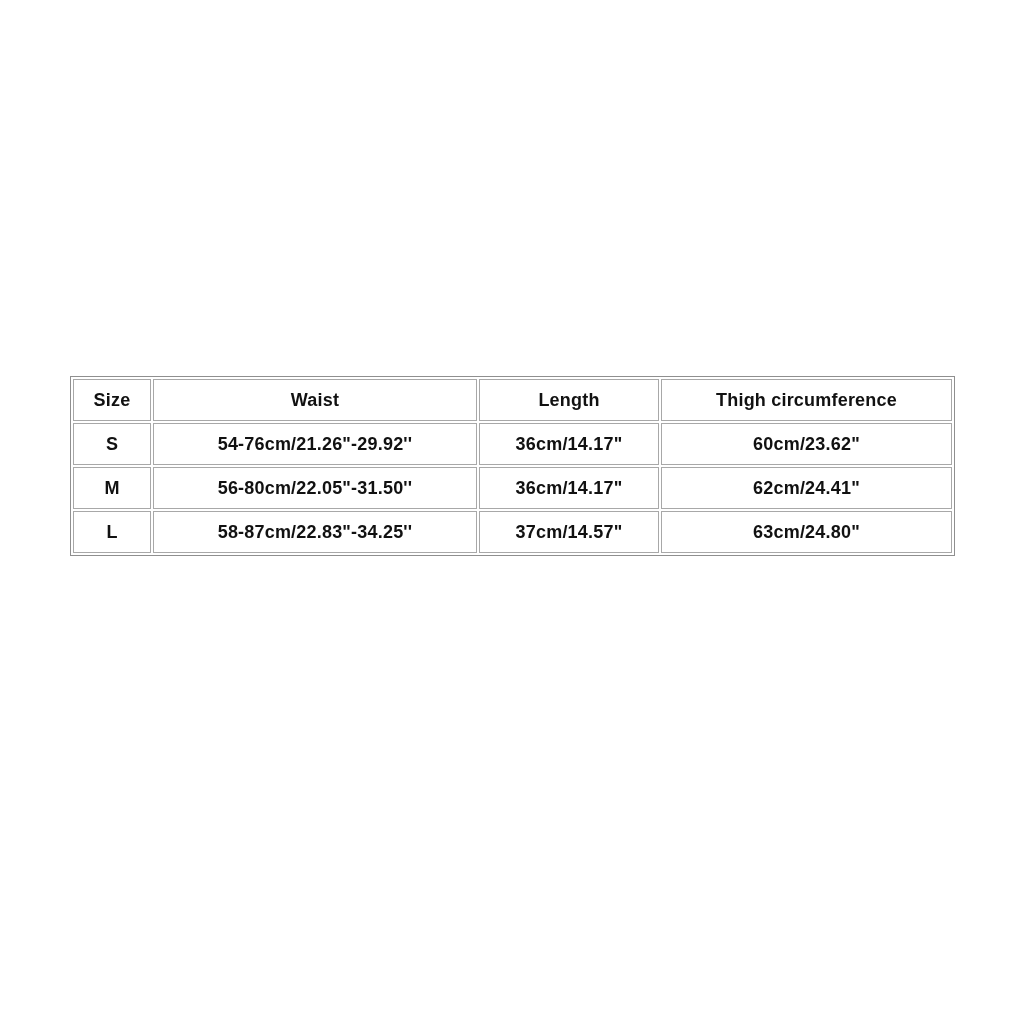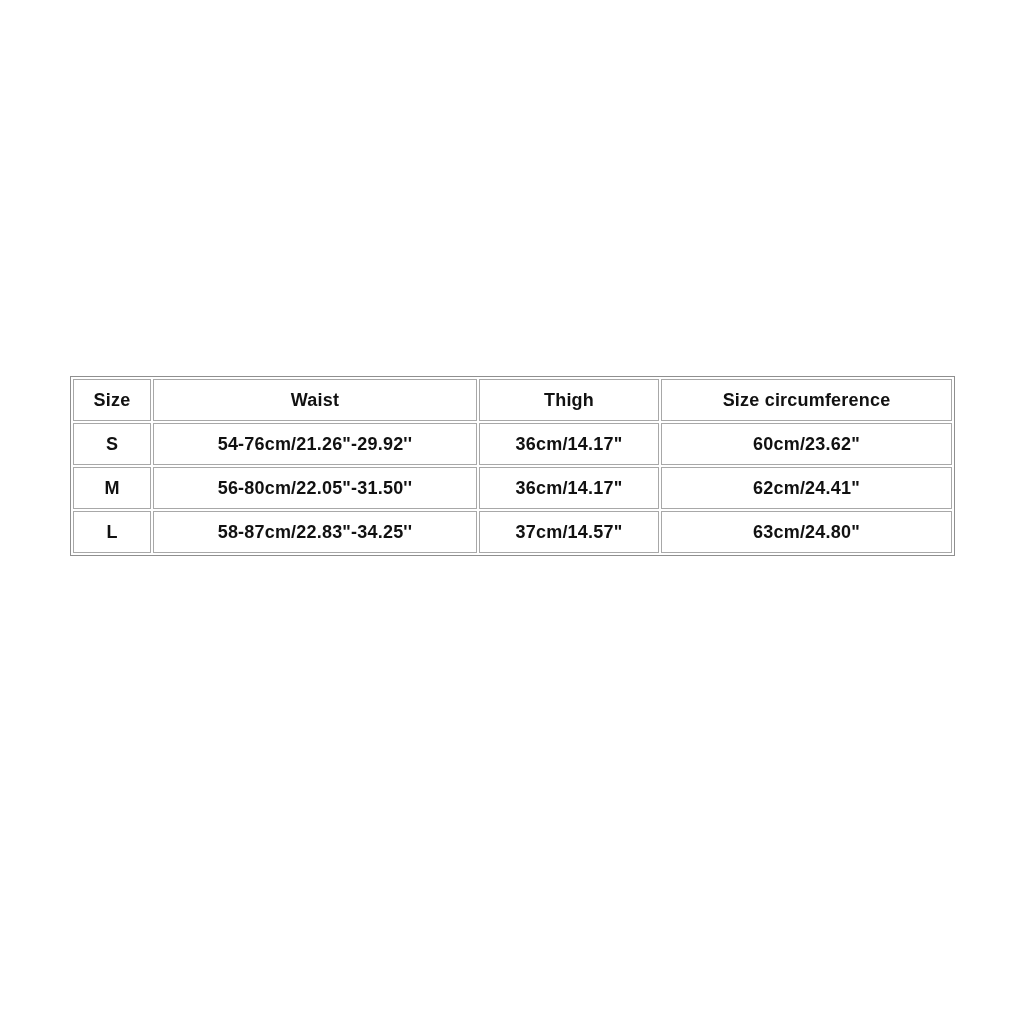--- a/index.html
+++ b/index.html
@@ -58,22 +58,22 @@
     <colgroup>
       <col class="c-size">
       <col class="c-waist">
       <col class="c-length">
       <col class="c-thigh">
     </colgroup>
     <thead>
       <tr>
         <th>Size</th>
         <th>Waist</th>
-        <th>Thigh</th>
-        <th>Size circumference</th>
+        <th>Length</th>
+        <th>Thigh circumference</th>
       </tr>
     </thead>
     <tbody>
       <tr>
         <td>S</td>
         <td>54-76cm/21.26"-29.92''</td>
         <td>36cm/14.17"</td>
         <td>60cm/23.62"</td>
       </tr>
       <tr>

